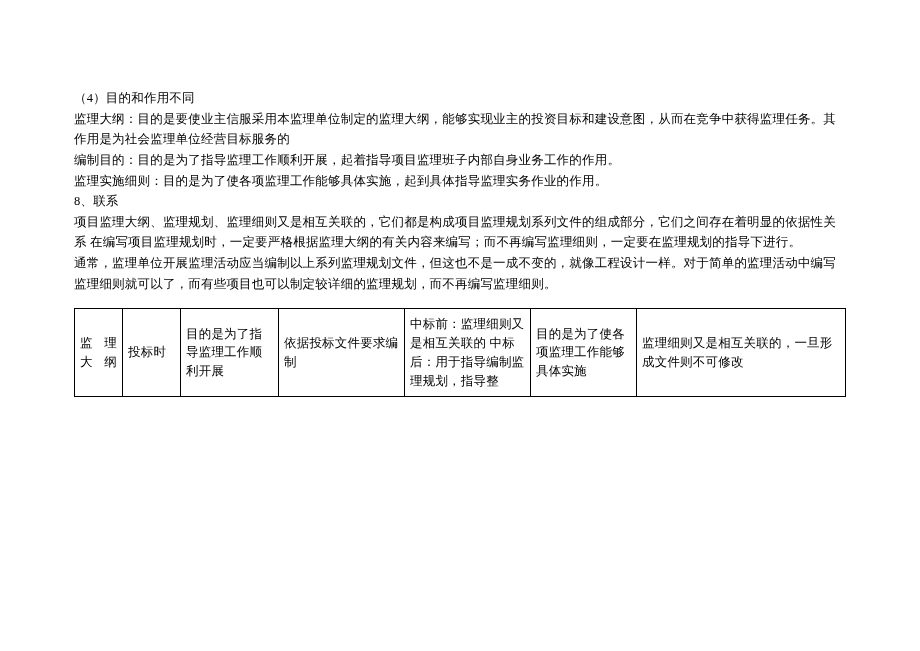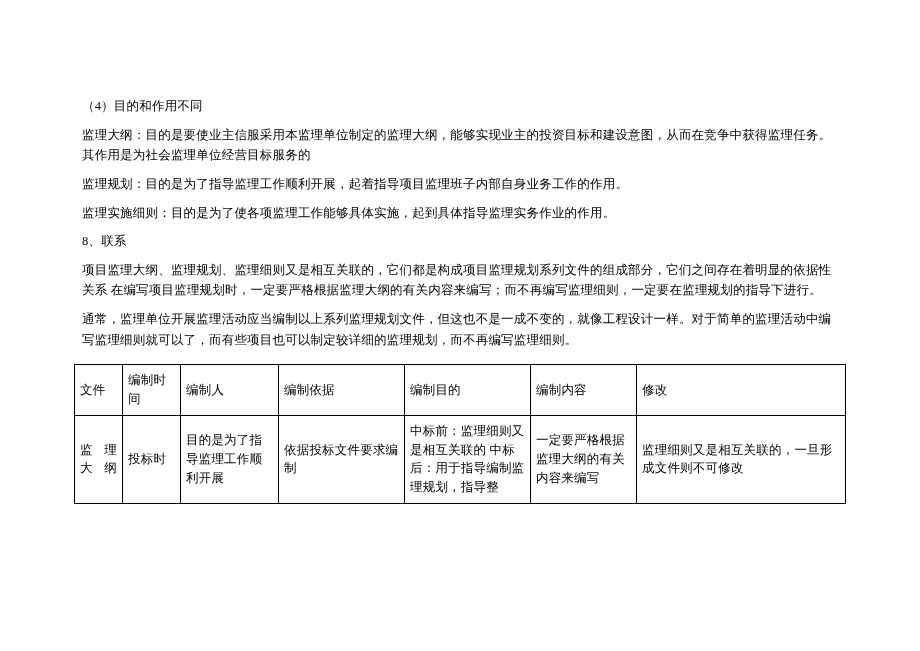--- a/index.html
+++ b/index.html
@@ -8,21 +8,21 @@
       padding: 88px 74px 40px 74px;
       width: 920px;
       height: 651px;
       background: #fff;
       font-family: "SimSun", "宋体", serif;
       font-size: 12.5px;
       line-height: 1.65;
       color: #000;
       letter-spacing: 0.2px;
     }
-    .para { margin: 8px; }
+    .para { margin: 0; }
     .mt { margin-top: 14px; }
     table {
       border-collapse: collapse;
       width: 100%;
       table-layout: fixed;
     }
     th, td {
       border: 1px solid #000;
       padding: 6px 5px;
       text-align: left;
@@ -38,49 +38,40 @@
     col.c-purpose { width: 126px; }
     col.c-content { width: 106px; }
     col.c-modify { width: auto; }
     .file-cell { text-align: justify; text-align-last: justify; }
   </style>
 </head>
 <body>
 
 <p class="para">（4）目的和作用不同</p>
 <p class="para">监理大纲：目的是要使业主信服采用本监理单位制定的监理大纲，能够实现业主的投资目标和建设意图，从而在竞争中获得监理任务。其作用是为社会监理单位经营目标服务的</p>
-<p class="para">监理规划：目的是为了指导监理工作顺利开展，起着指导项目监理班子内部自身业务工作的作用。</p>
+<p class="para">编制目的：目的是为了指导监理工作顺利开展，起着指导项目监理班子内部自身业务工作的作用。</p>
 <p class="para">监理实施细则：目的是为了使各项监理工作能够具体实施，起到具体指导监理实务作业的作用。</p>
 <p class="para">8、联系</p>
 <p class="para">项目监理大纲、监理规划、监理细则又是相互关联的，它们都是构成项目监理规划系列文件的组成部分，它们之间存在着明显的依据性关系 在编写项目监理规划时，一定要严格根据监理大纲的有关内容来编写；而不再编写监理细则，一定要在监理规划的指导下进行。</p>
 <p class="para">通常，监理单位开展监理活动应当编制以上系列监理规划文件，但这也不是一成不变的，就像工程设计一样。对于简单的监理活动中编写监理细则就可以了，而有些项目也可以制定较详细的监理规划，而不再编写监理细则。</p>
 
 <table class="mt">
   <colgroup>
     <col class="c-file">
       <col class="c-time">
       <col class="c-author">
     <col class="c-basis">
       <col class="c-purpose">
       <col class="c-content">
       <col class="c-modify">
   </colgroup>
   <tbody>
-      <tr>
-    <th>文件</th>
-    <th>编制时间</th>
-    <th>编制人</th>
-    <th>编制依据</th>
-    <th>编制目的</th>
-    <th>编制内容</th>
-    <th>修改</th>
-  </tr>
   <tr>
     <td class="file-cell">监 理大纲</td>
     <td>投标时</td>
     <td>目的是为了指导监理工作顺利开展</td>
     <td>依据投标文件要求编制</td>
     <td>中标前：监理细则又是相互关联的 中标后：用于指导编制监理规划，指导整</td>
-    <td>一定要严格根据监理大纲的有关内容来编写</td>
+    <td>目的是为了使各项监理工作能够具体实施</td>
     <td>监理细则又是相互关联的，一旦形成文件则不可修改</td>
   </tr>
 </tbody>
   </table>
 
 </body></html>

